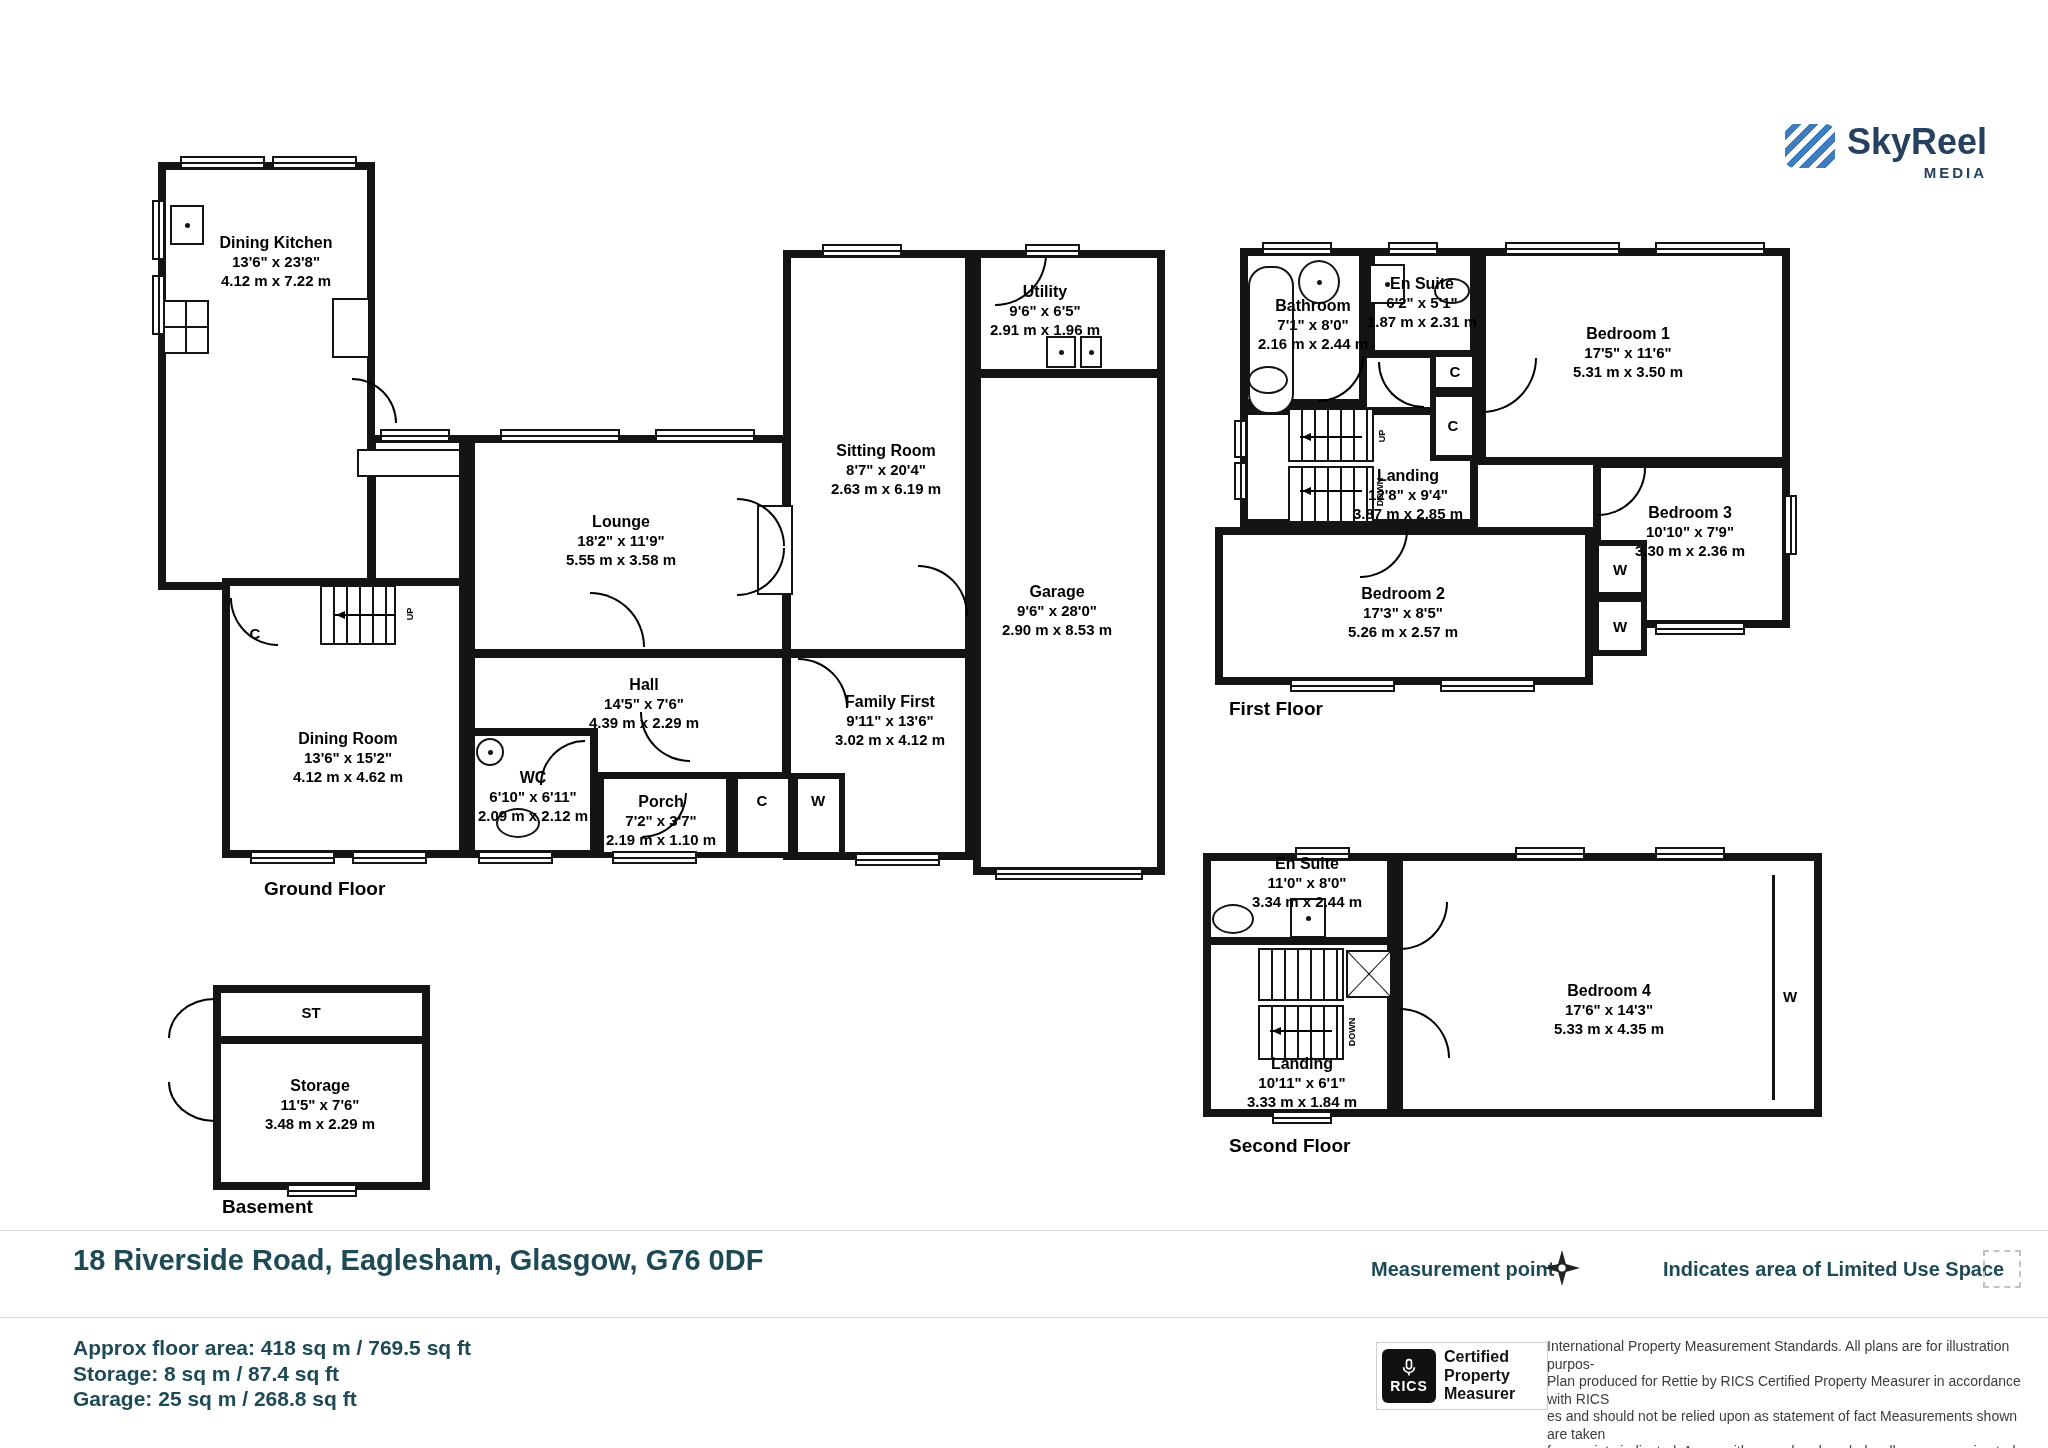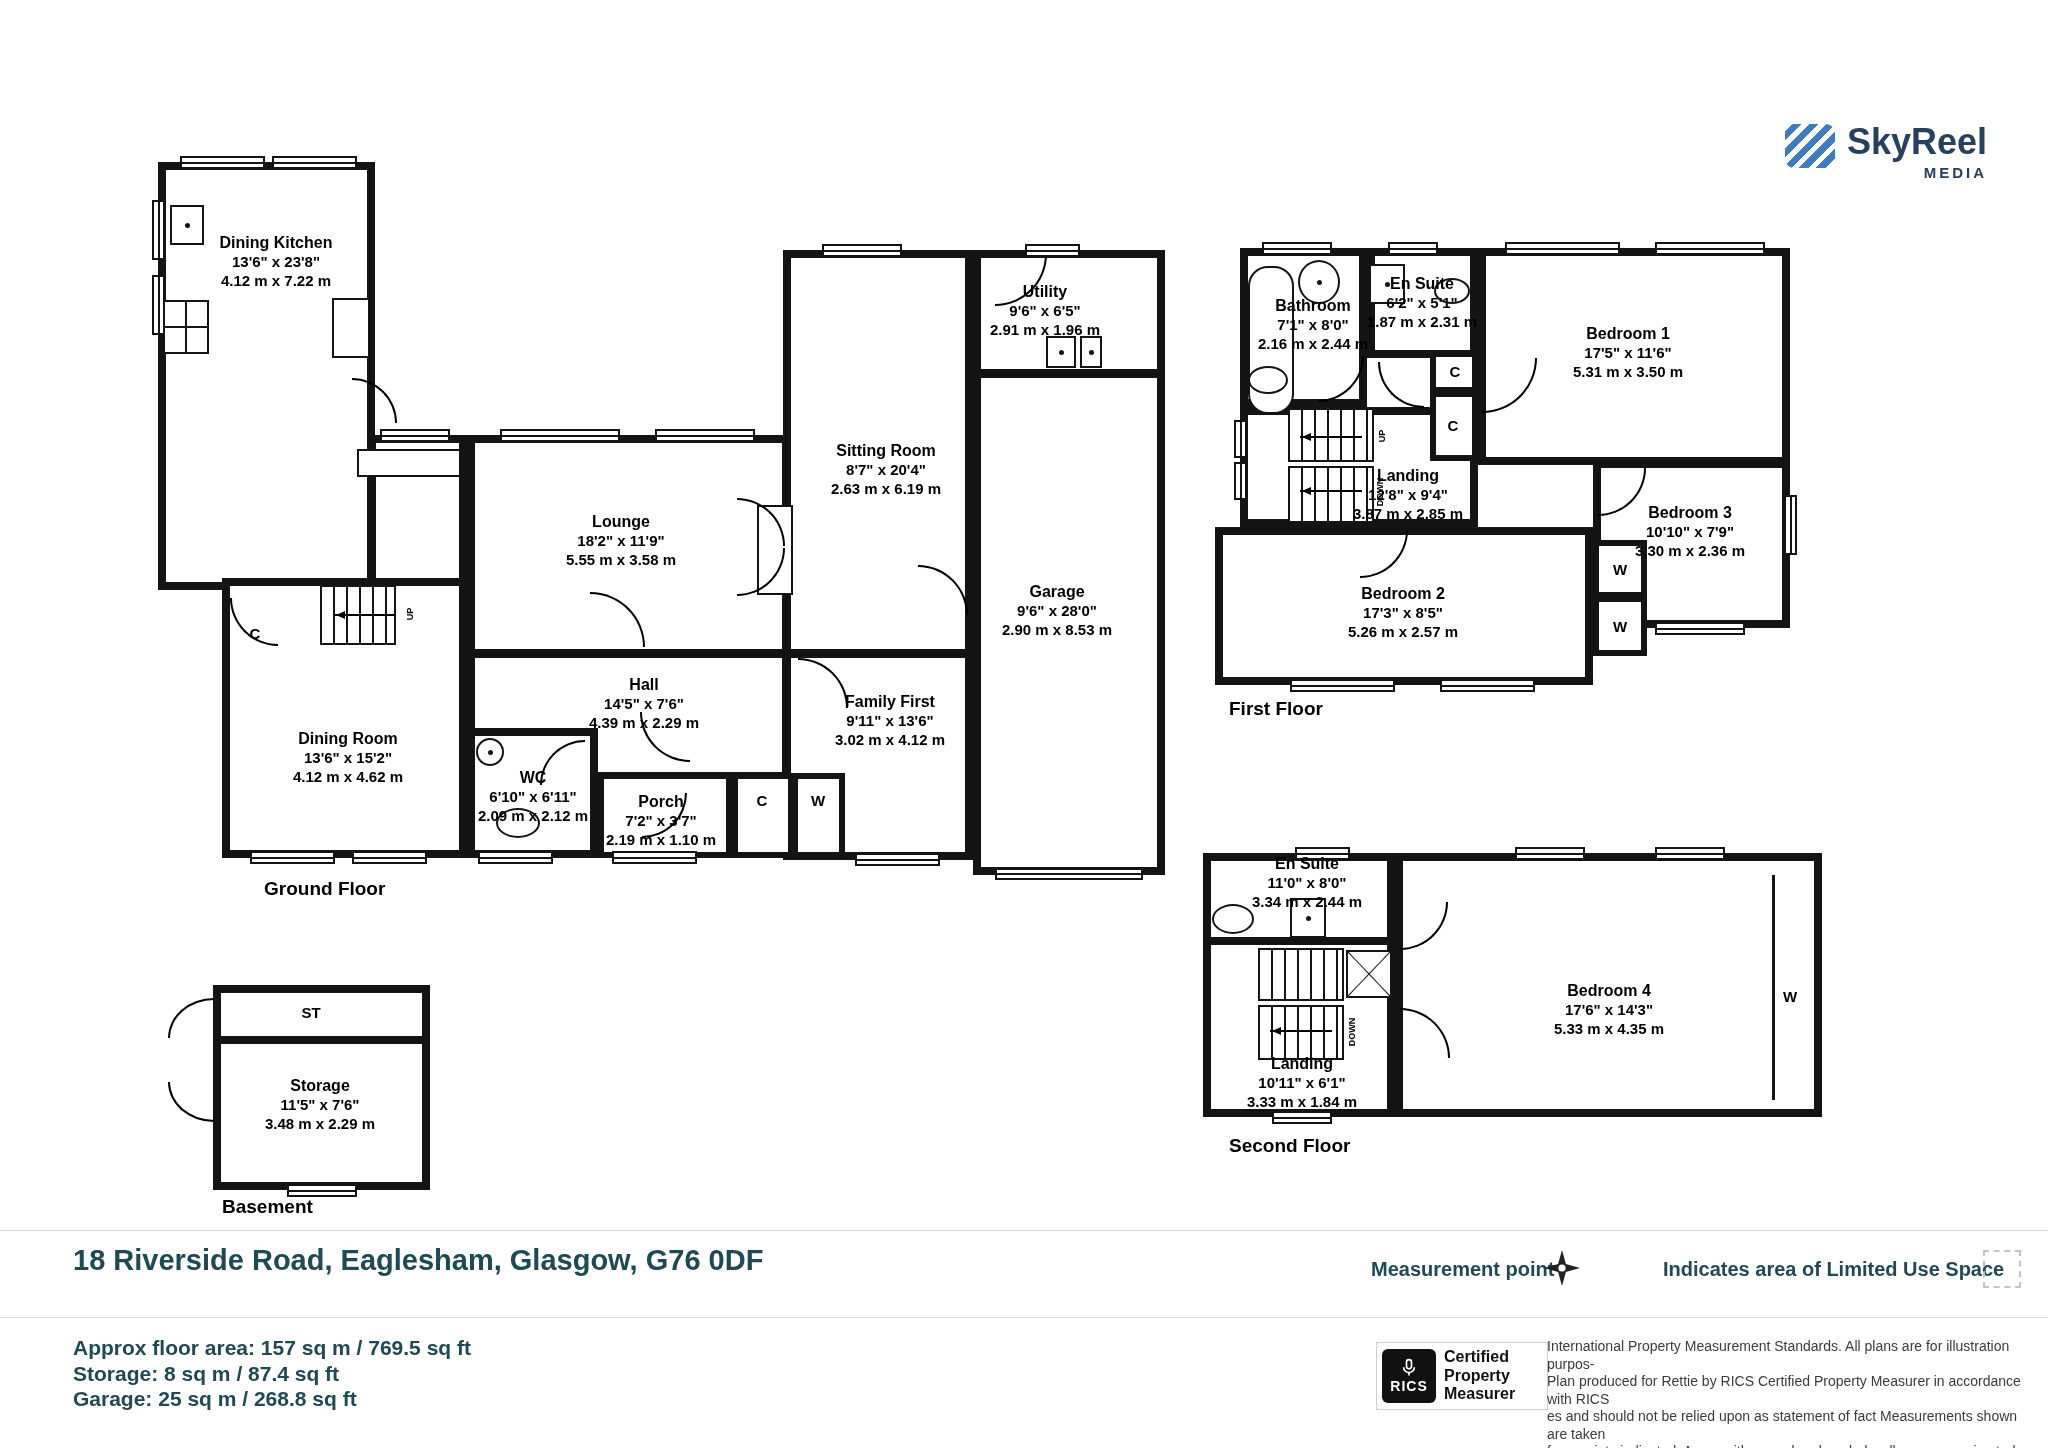--- a/index.html
+++ b/index.html
@@ -328,21 +328,21 @@
   <div class="legend-text" style="left:1371px;top:1258px;">Measurement point</div>
   <svg class="star-icon" style="left:1544px;top:1250px;" width="36" height="36" viewBox="0 0 24 24">
     <path d="M12 0 L14.6 9.4 L24 12 L14.6 14.6 L12 24 L9.4 14.6 L0 12 L9.4 9.4 Z" fill="#222"></path>
     <circle cx="12" cy="12" r="2.4" fill="#fff"></circle>
   </svg>
   <div class="legend-text" style="left:1663px;top:1258px;">Indicates area of  Limited Use Space</div>
   <div class="dashed-box" style="left:1983px;top:1250px;"></div>
 
   <div class="hr" style="top:1317px;"></div>
 
-  <div class="sum" style="top:1336px;">Approx floor area: 157 sq m / 769.5 sq ft</div>
+  <div class="sum" style="top:1336px;">Approx floor area: 418 sq m / 769.5 sq ft</div>
   <div class="sum" style="top:1362px;">Storage: 8 sq m / 87.4 sq ft</div>
   <div class="sum" style="top:1387px;">Garage:  25 sq m / 268.8 sq ft</div>
   <div class="sum total" style="top:1412px;margin-top:48px;">TOTAL: 265 sq m / 2852.4 sq ft</div>
 
   <div class="rics-badge">
     <div class="rics-logo">
       <svg width="20" height="20" viewBox="0 0 24 24" fill="none" stroke="#fff" stroke-width="2">
         <rect x="9" y="2" width="6" height="11" rx="3"></rect>
           <path d="M5.5 11a6.5 6.5 0 0 0 13 0"></path>
           <line x1="12" y1="17.5" x2="12" y2="21"></line>

